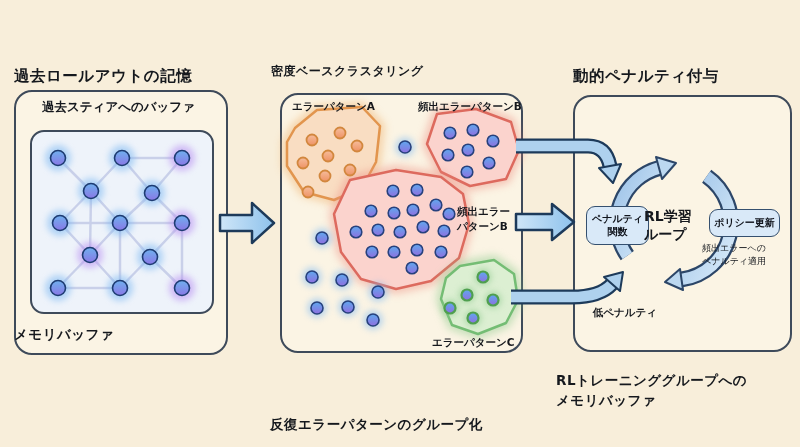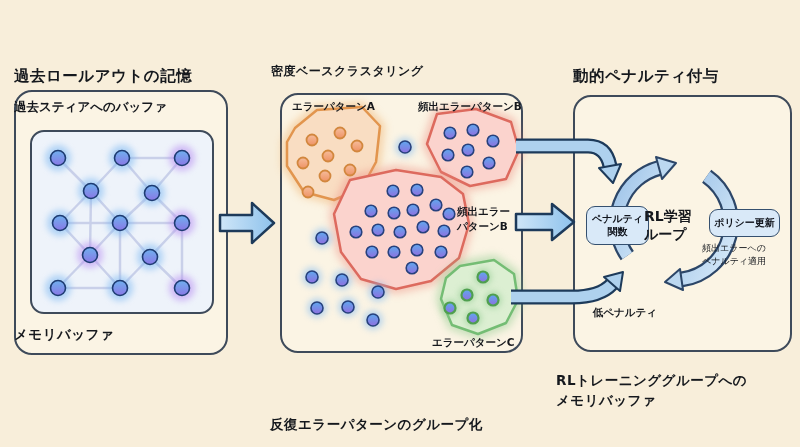--- a/index.html
+++ b/index.html
@@ -15,21 +15,21 @@
     border:2px solid var(--panel_border,#3e4a5a); border-radius:18px; z-index:1;
   }
   .inner-box {
     position:absolute; left:14px; top:38px; width:184px; height:184px;
     background:#eef3fa; border:2px solid var(--panel_border,#3e4a5a); border-radius:14px;
   }
   .txt { position:absolute; text-align:left; z-index:6; white-space:pre-line; }
   .title { font-weight:bold; font-size:15.5px; letter-spacing:.5px; }
   .caption { font-weight:bold; font-size:13.5px; letter-spacing:.5px; }
   .small-label { font-weight:bold; font-size:10.5px; }
-  .buffer-label { font-weight:bold; font-size:12.5px; }
+  .buffer-label { font-weight:bold; font-size:12.5px;padding-left:28px; }
   .flow-box {
     position:absolute; z-index:5; background:#d9e9f8;
     border:1.5px solid #35506f; border-radius:9px;
     display:flex; align-items:center; justify-content:center;
     text-align:center; font-weight:bold; font-size:10px; line-height:1.25;
     white-space:pre-line; color:#10141c;
   }
   .rl-label { font-weight:bold; font-size:14px; line-height:1.3; }
   .note { font-size:9px; line-height:1.4; }
   .low-pen { font-weight:bold; font-size:10.5px; text-align:right; }

